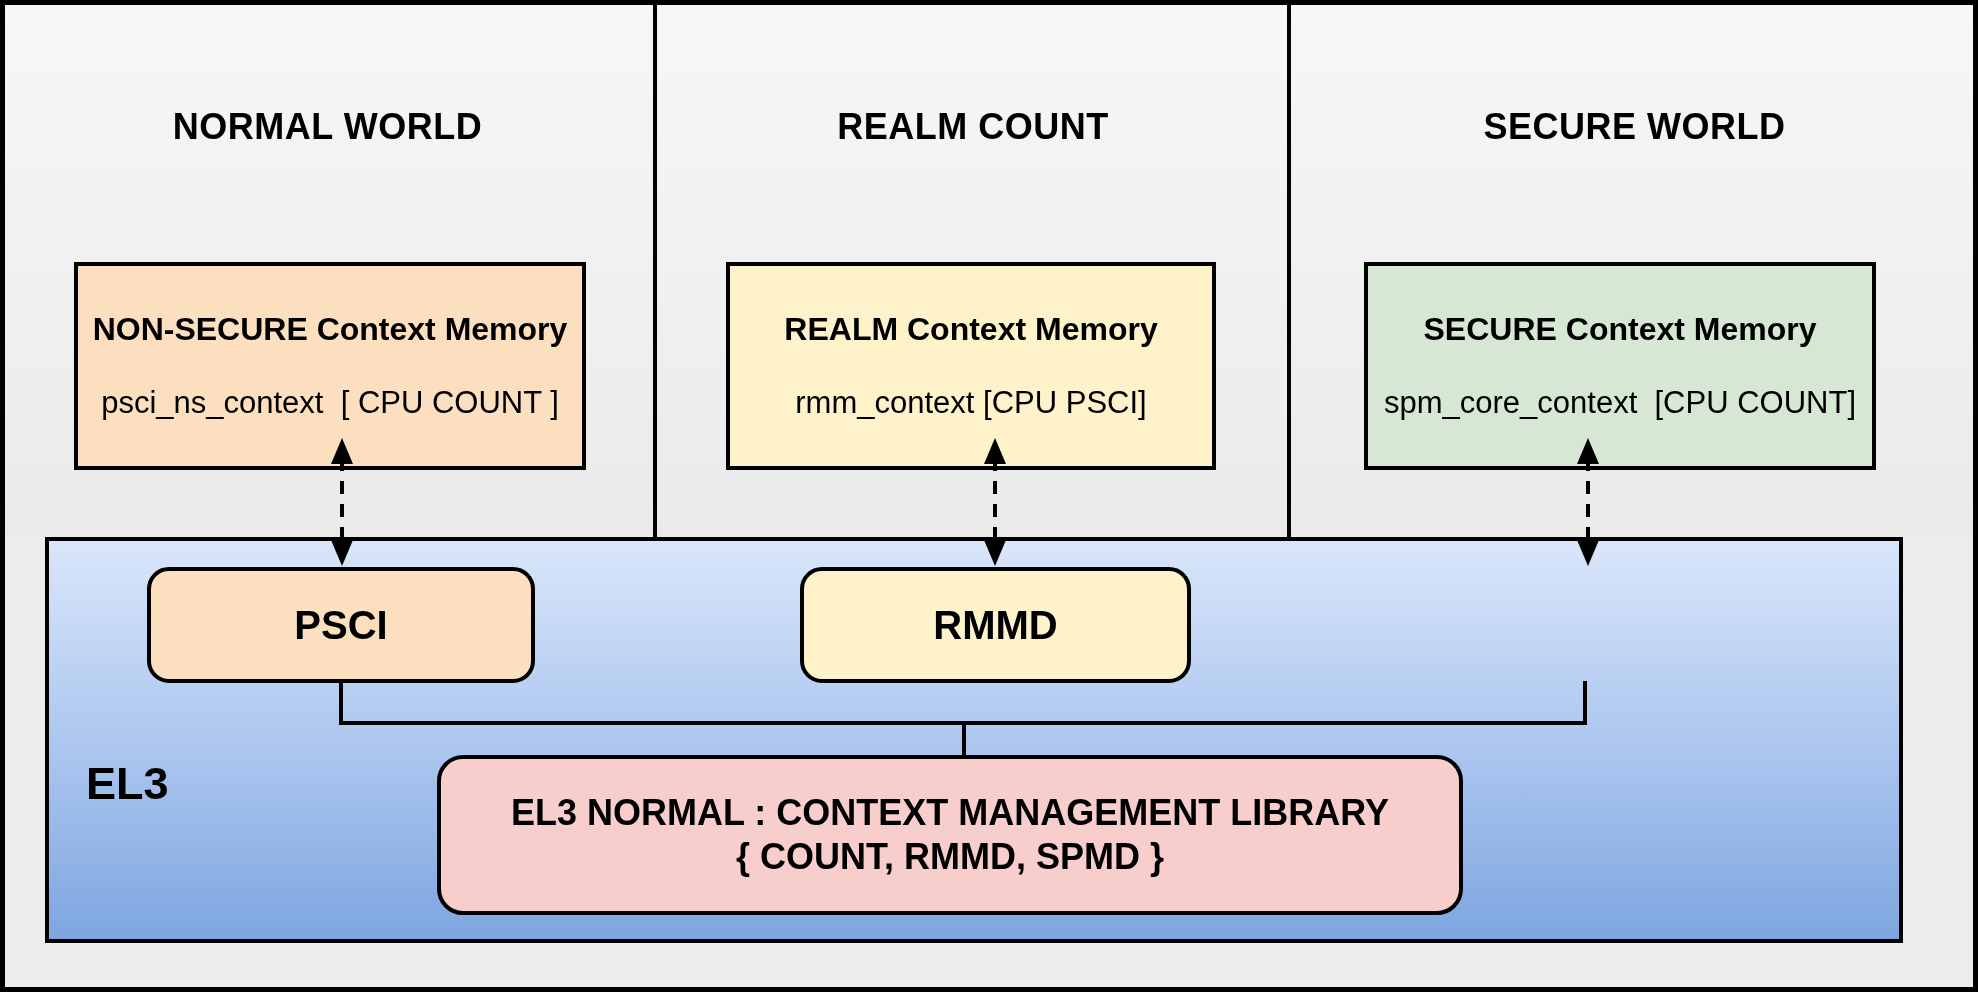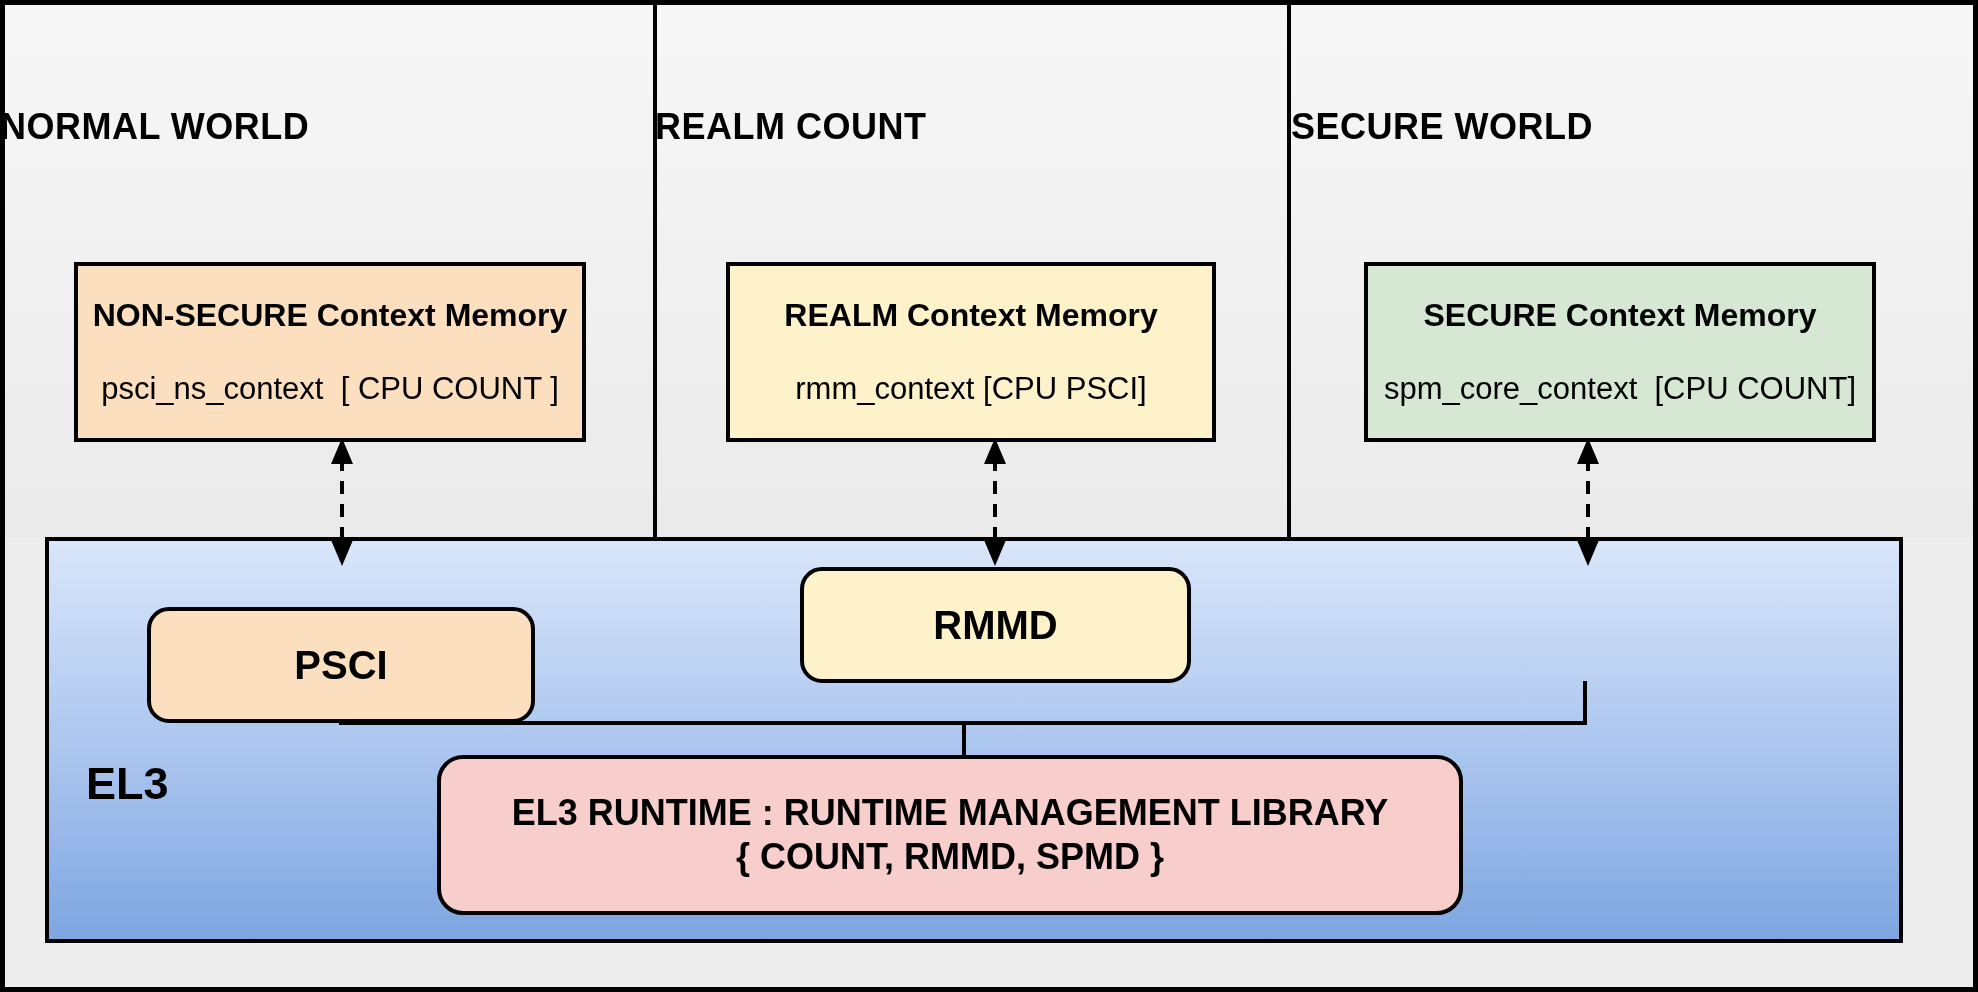--- a/index.html
+++ b/index.html
@@ -19,27 +19,27 @@
     background:linear-gradient(180deg,var(--panel-top,#F7F7F7) 0%,#F0F0F0 55%,var(--panel-bottom,#EAEAEA) 100%);
     z-index:1;}
   #panel-normal{left:0;width:655px;}
   #panel-realm{left:655px;width:636px;}
   #panel-secure{left:1291px;width:687px;}
   .divider{position:absolute;top:0;width:4px;height:537px;background:var(--line,#000);z-index:2;}
   #divider-1{left:653px;}
   #divider-2{left:1287px;}
 
   .world-title{position:absolute;top:102px;height:50px;line-height:50px;
-    text-align:left;font-size:36px;font-weight:bold;letter-spacing:0.5px;z-index:3;}
+    text-align:center;font-size:36px;font-weight:bold;letter-spacing:0.5px;z-index:3;}
   #title-normal{left:0;width:655px;}
   #title-realm{left:655px;width:636px;}
   #title-secure{left:1291px;width:687px;}
 
   
-  .mem-box{position:absolute;top:262px;height:180px;box-sizing:border-box;
+  .mem-box{position:absolute;top:262px;height:208px;box-sizing:border-box;
     border:4px solid var(--line,#000);display:flex;flex-direction:column;
     justify-content:center;align-items:center;gap:34px;z-index:3;text-align:right;}
   #mem-normal{left:74px;width:512px;background:var(--peach,#FBDFBE);}
   #mem-realm{left:726px;width:490px;background:var(--yellow,#FEF2CA);}
   #mem-secure{left:1364px;width:512px;background:var(--green,#D6E8D4);}
   .mem-title{font-size:32px;font-weight:bold;line-height:40px;white-space:pre;}
   .mem-detail{font-size:31px;font-weight:normal;line-height:40px;white-space:pre;}
 
   
   .dash-arrow{position:absolute;top:438px;width:22px;height:128px;z-index:6;}
@@ -59,21 +59,21 @@
   #el3-box{position:absolute;left:45px;top:537px;width:1858px;height:406px;
     box-sizing:border-box;border:4px solid var(--line,#000);
     background:linear-gradient(180deg,var(--el3-top,#D9E6FA) 0%,#A9C4EE 55%,var(--el3-bottom,#7EA6E0) 100%);
     z-index:2;}
   #el3-label{position:absolute;left:86px;top:758px;font-size:45px;font-weight:bold;z-index:5;}
 
   .module{position:absolute;top:567px;height:116px;box-sizing:border-box;
     border:4px solid var(--line,#000);border-radius:22px;
     display:flex;align-items:center;justify-content:center;
     font-size:40px;font-weight:bold;z-index:5;}
-  #module-psci{left:147px;width:388px;background:var(--peach,#FBDFBE);margin-top:40px;}
+  #module-psci{left:147px;width:388px;background:var(--peach,#FBDFBE);}
   #module-rmmd{left:800px;width:391px;background:var(--yellow,#FEF2CA);}
   #module-spmd{left:1392px;width:376px;background:var(--green,#D6E8D4);}
 
   
   .conn{position:absolute;background:var(--line,#000);z-index:4;}
   #stub-psci{left:339px;top:681px;width:4px;height:44px;}
   #stub-spmd{left:1583px;top:681px;width:4px;height:44px;}
   #bus{left:339px;top:721px;width:1248px;height:4px;}
   #drop{left:962px;top:723px;width:4px;height:34px;}
 
@@ -133,18 +133,18 @@
 
   <div class="module" id="module-psci">PSCI</div>
   <div class="module" id="module-rmmd">RMMD</div>
 
   <div class="conn" id="stub-psci"></div>
   <div class="conn" id="stub-spmd"></div>
   <div class="conn" id="bus"></div>
   <div class="conn" id="drop"></div>
 
   <div id="runtime-box">
-    <div class="runtime-line">EL3 RUNTIME : RUNTIME MANAGEMENT LIBRARY</div>
+    <div class="runtime-line">EL3 NORMAL : CONTEXT MANAGEMENT LIBRARY</div>
     <div class="runtime-line">{ COUNT, RMMD, SPMD }</div>
   </div>
 
   <div id="frame"></div>
 </div>
 
 </body></html>

